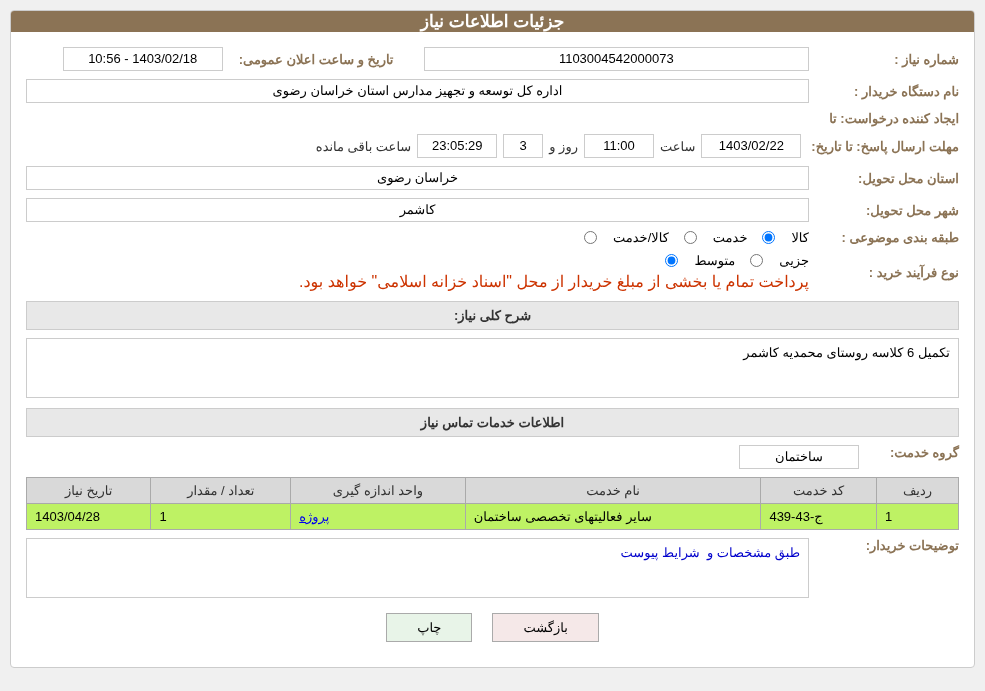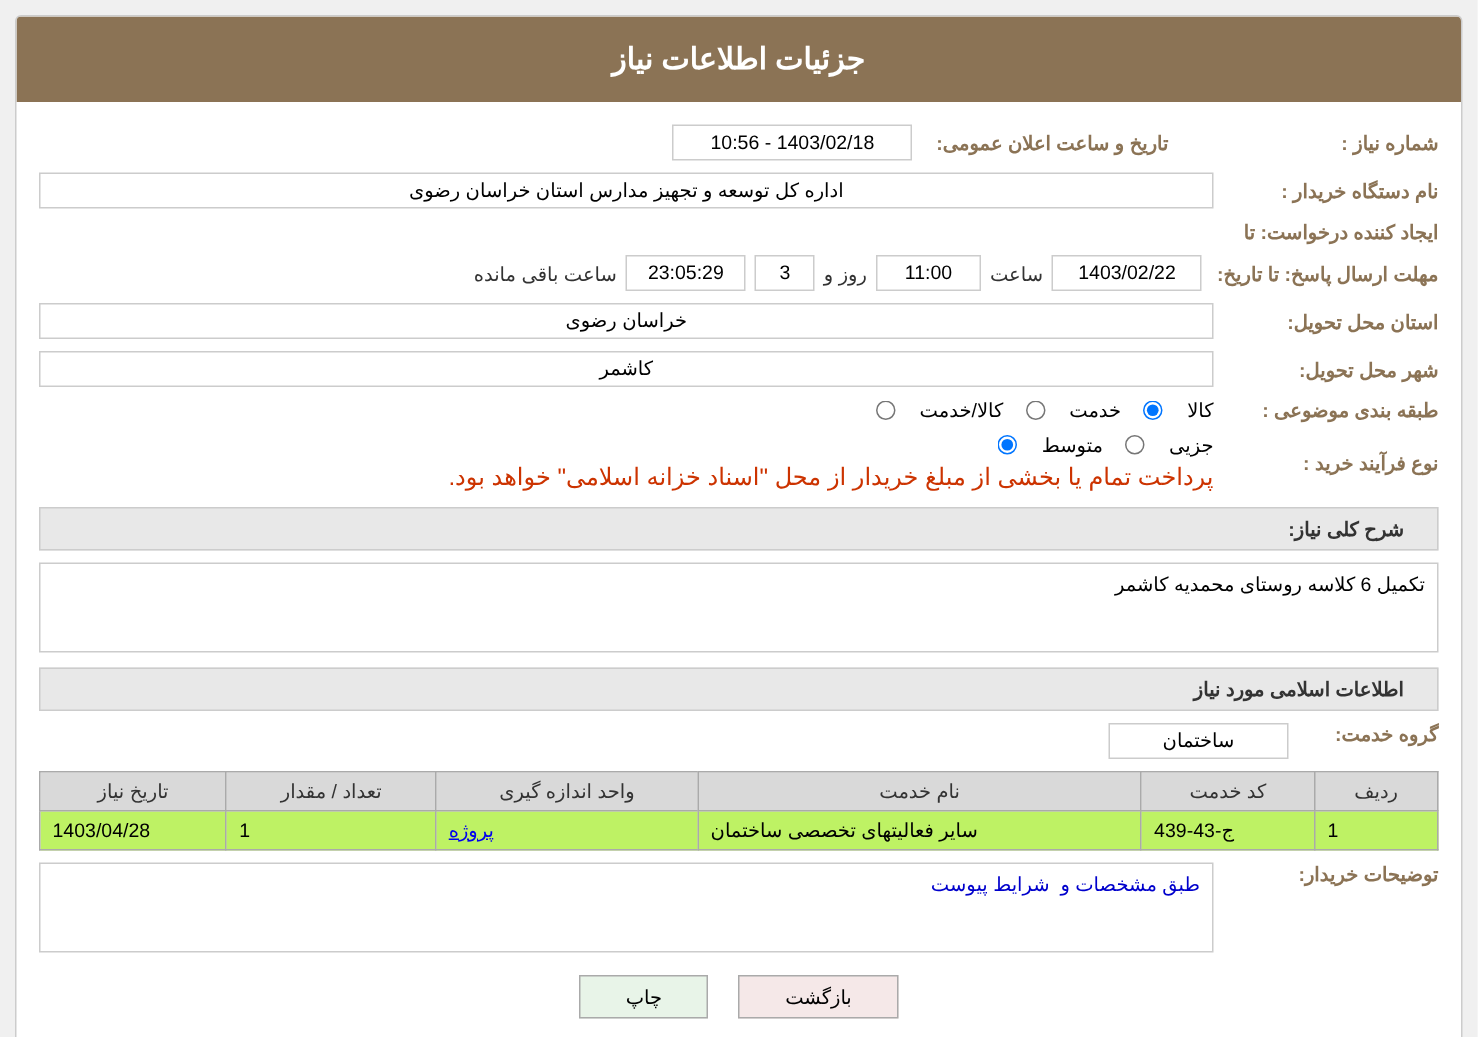--- a/index.html
+++ b/index.html
@@ -18,22 +18,22 @@
     .card {
       background: #fff;
       border: 1px solid #ccc;
       border-radius: 4px;
       overflow: hidden;
     }
     .card-header {
       background: #8B7355;
       color: #fff;
       text-align: center;
-      padding: 16px 0;
-      font-size: 20px;
+      padding: 0 0;
+      font-size: 17px;
       font-weight: bold;
     }
     .card-body {
       padding: 15px;
     }
     .info-row {
       display: flex;
       align-items: center;
       margin-bottom: 8px;
       direction: rtl;
@@ -94,21 +94,21 @@
       align-items: center;
       gap: 16px;
     }
     .section-header {
       background: #e8e8e8;
       border: 1px solid #ccc;
       padding: 6px 22px;
       font-weight: bold;
       color: #333;
       margin: 10px 0 8px 0;
-      text-align: right;
+      text-align: center;
     }
     .textarea-box {
       border: 1px solid #ccc;
       background: #fff;
       padding: 6px 8px;
       min-height: 60px;
       width: 100%;
       text-align: right;
       resize: none;
     }
@@ -179,20 +179,21 @@
 </head>
 <body>
 
 <div class="page-wrapper">
   <div class="card">
     <div class="card-header">جزئیات اطلاعات نیاز</div>
     <div class="card-body watermark-area">
 
       <div class="info-row">
         <span class="label">شماره نیاز :</span>
+        <div class="value-box">1103004542000073</div>
         <span style="min-width:30px;"></span>
         <div style="display:flex;align-items:center;gap:6px;flex:1;">
           <span class="label" style="min-width:auto;color:#8B7355;font-weight:bold;">تاریخ و ساعت اعلان عمومی:</span>
           <div class="date-box" style="min-width:160px;">1403/02/18 - 10:56</div>
         </div>
       </div>
 
       <div class="info-row">
         <span class="label">نام دستگاه خریدار :</span>
         <div class="value-box-wide">اداره کل توسعه  و تجهیز مدارس استان خراسان رضوی</div>
@@ -258,21 +259,21 @@
           </div>
           <span class="nota-text">پرداخت تمام یا بخشی از مبلغ خریدار از محل "اسناد خزانه اسلامی" خواهد بود.</span>
         </div>
       </div>
 
       <div class="section-header">شرح کلی نیاز:</div>
       <div class="info-row">
         <textarea class="textarea-box" readonly="" rows="2" style="width: 100%; text-align: right; font-family: Tahoma, Arial, sans-serif; font-size: 13px; direction: rtl;">تکمیل 6 کلاسه روستای محمدیه کاشمر</textarea>
       </div>
 
-      <div class="section-header">اطلاعات اسلامی مورد نیاز</div>
+      <div class="section-header">اطلاعات خدمات تماس نیاز</div>
 
       <div class="service-row-label" style="margin-bottom:8px;">
         <span class="group-label">گروه خدمت:</span>
         <div class="value-box" style="min-width:120px;flex:0 0 120px;font-family:Liberation Serif, serif;">ساختمان</div>
       </div>
 
       <table class="service-table">
         <thead>
           <tr>
             <th>ردیف</th>

